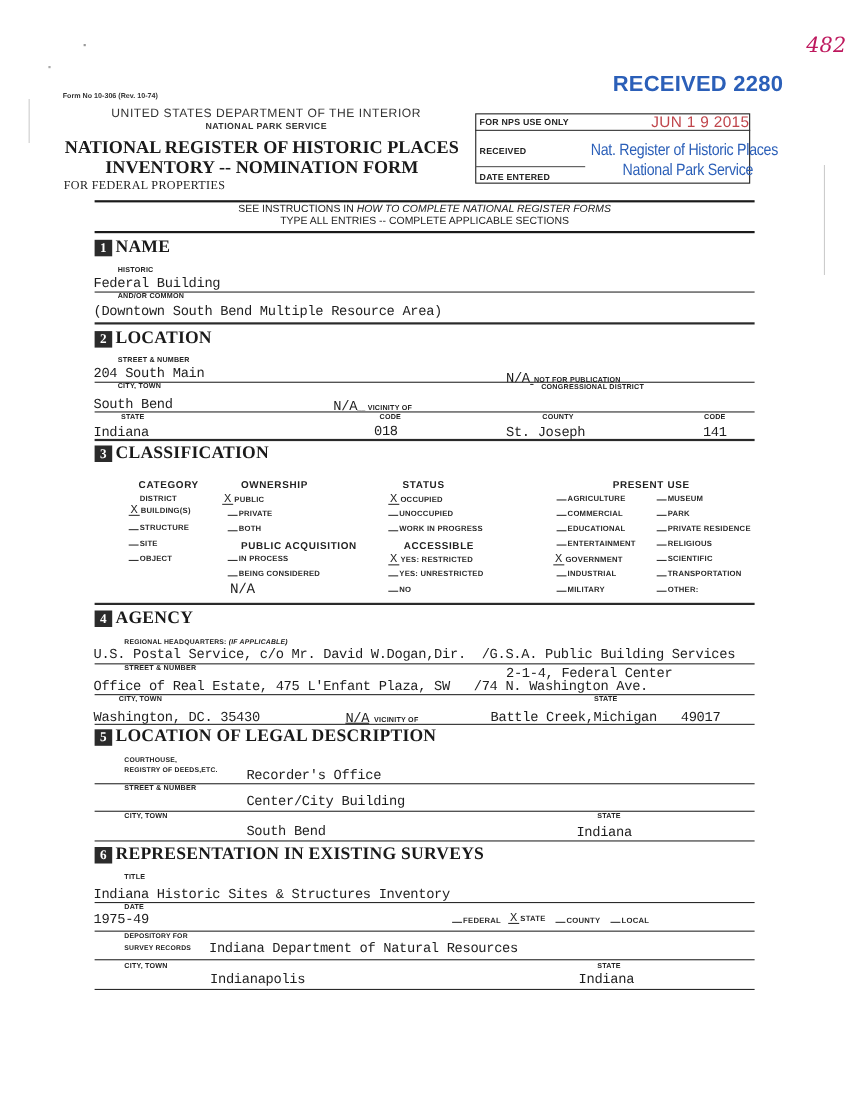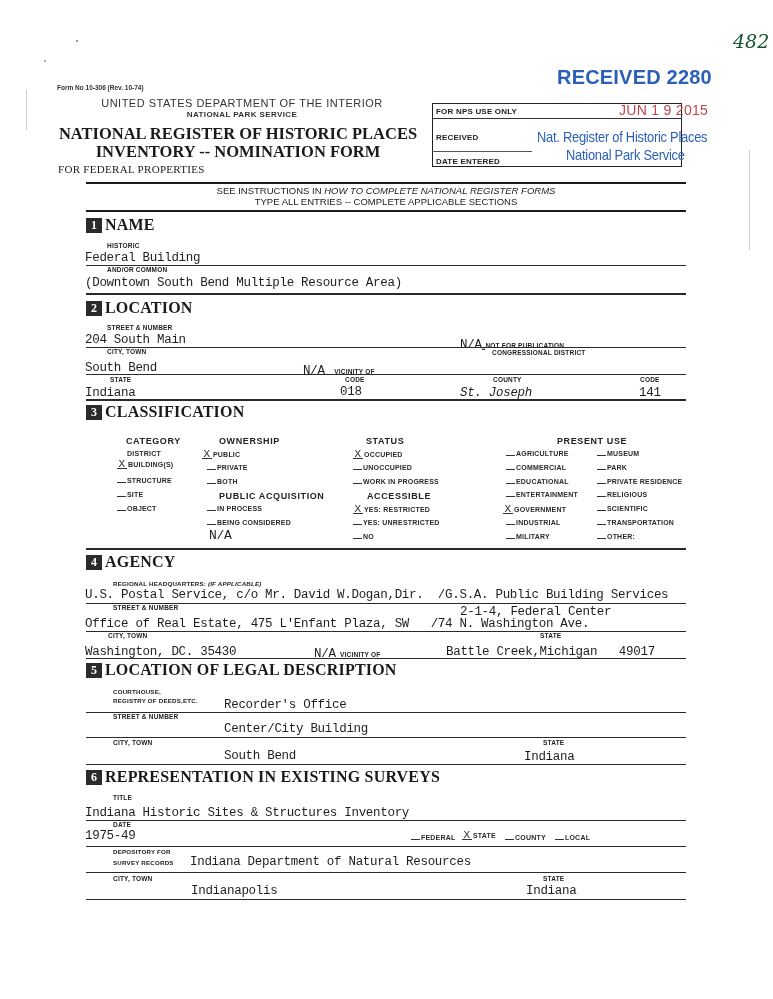--- a/index.html
+++ b/index.html
@@ -20,21 +20,21 @@
   .opt { position: absolute; font-family: "Liberation Sans", sans-serif; font-size: 7px; font-weight: bold; color: #2a2a2a; letter-spacing: 0.2px; white-space: nowrap; }
   .opt .mark { display: inline-block; min-width: 10px; border-bottom: 1px solid #333; font-family: "Liberation Mono", monospace; font-size: 11px; font-weight: normal; line-height: 8px; text-align: center; margin-right: 1px; vertical-align: baseline; }
   .opt .mark.empty { min-width: 9px; }
   .stamp-blue { color: #2b5fb8; font-family: "Liberation Sans", sans-serif; }
   .stamp-red { color: #c0464c; font-family: "Liberation Sans", sans-serif; }
   .nps-box { position: absolute; border: 1.5px solid #222; }
 </style>
 </head>
 <body>
 
-<div class="abs" style="left:733px; top:30px; font-family:'DejaVu Serif',serif; font-style:italic; font-size:19px; color:#14532d;">482</div>
+<div class="abs" style="left:733px; top:30px; font-family:'DejaVu Serif',serif; font-style:italic; font-size:19px; color:#be185d;">482</div>
 
 <div class="abs" style="left:76px; top:40px; width:2px; height:2px; background:#999;"></div>
 <div class="abs" style="left:44px; top:60px; width:2px; height:2px; background:#aaa;"></div>
 <div class="abs" style="left:26px; top:90px; width:1px; height:40px; background:#ccc;"></div>
 <div class="abs" style="left:749px; top:150px; width:1px; height:100px; background:#ccc;"></div>
 
 <div class="abs lbl-sm" style="left:57px; top:84px; font-size:6.5px; font-weight:bold; color:#333;">Form No 10-306 (Rev. 10-74)</div>
 
 <div class="abs" style="left:92px; top:97px; width:300px; text-align:center; font-family:'Liberation Sans',sans-serif; font-size:11px; letter-spacing:0.5px; color:#333;">UNITED STATES DEPARTMENT OF THE INTERIOR</div>
 <div class="abs" style="left:92px; top:110px; width:300px; text-align:center; font-size:8px; font-weight:bold; letter-spacing:0.4px; color:#333;">NATIONAL PARK SERVICE</div>
@@ -45,21 +45,21 @@
 <div class="abs stamp-blue" style="left:557px; top:66px; font-size:20px; font-weight:bold; letter-spacing:0.2px;">RECEIVED 2280</div>
 
 <div class="nps-box" style="left:432px; top:103px; width:250px; height:64px;">
 </div>
 <div class="rule" style="left:432px; top:118px; width:250px; background:#333;"></div>
 <div class="abs lbl" style="left:436px; top:107px; font-size:8px;">FOR NPS USE ONLY</div>
 <div class="abs lbl" style="left:436px; top:133px; font-size:8px;">RECEIVED</div>
 <div class="abs lbl" style="left:436px; top:157px; font-size:8px;">DATE ENTERED</div>
 <div class="rule" style="left:432px; top:151px; width:100px; background:#555;"></div>
 
-<div class="abs stamp-red" style="left:592px; top:102px; font-size:14px; letter-spacing:0.3px;margin-left:27px;">JUN 1 9 2015</div>
+<div class="abs stamp-red" style="left:592px; top:102px; font-size:14px; letter-spacing:0.3px;">JUN 1 9 2015</div>
 <div class="abs stamp-blue" style="left:537px; top:128px; font-size:15px; letter-spacing:-0.3px; transform:scaleX(0.86); transform-origin:left;">Nat. Register of Historic Places</div>
 <div class="abs stamp-blue" style="left:566px; top:146px; font-size:15px; letter-spacing:-0.3px; transform:scaleX(0.86); transform-origin:left;">National Park Service</div>
 
 <div class="rule thick" style="left:86px; top:182px; width:600px;"></div>
 <div class="abs" style="left:86px; top:185px; width:600px; text-align:center; font-size:9.5px; color:#222;">
   <span>SEE INSTRUCTIONS IN </span><span style="font-style:italic;">HOW TO COMPLETE NATIONAL REGISTER FORMS</span>
 </div>
 <div class="abs" style="left:86px; top:196px; width:600px; text-align:center; font-size:9.5px; color:#222;">TYPE ALL ENTRIES -- COMPLETE APPLICABLE SECTIONS</div>
 <div class="rule thick" style="left:86px; top:210px; width:600px;"></div>
 
@@ -90,21 +90,21 @@
 <div class="abs" style="left:303px; top:360px;">
   <span class="typed">N/A</span><span class="lbl" style="font-size:6.5px;">__ </span><span class="lbl" style="font-size:6.5px;">VICINITY OF</span>
 </div>
 <div class="rule" style="left:86px; top:374px; width:600px;"></div>
 <div class="abs lbl" style="left:110px; top:376px; font-size:6.5px;">STATE</div>
 <div class="abs lbl" style="left:345px; top:376px; font-size:6.5px;">CODE</div>
 <div class="abs lbl" style="left:493px; top:376px; font-size:6.5px;">COUNTY</div>
 <div class="abs lbl" style="left:640px; top:376px; font-size:6.5px;">CODE</div>
 <div class="abs typed" style="left:85px; top:386px;">Indiana</div>
 <div class="abs typed" style="left:340px; top:385px;">018</div>
-<div class="abs typed" style="left:460px; top:386px;font-style:italic;">St. Joseph</div>
+<div class="abs typed" style="left:460px; top:386px;">St. Joseph</div>
 <div class="abs typed" style="left:639px; top:386px;">141</div>
 <div class="rule" style="left:86px; top:399px; width:600px; height:2px;"></div>
 
 <div class="sec-head" style="left:86px; top:403px;">
   <span class="sec-badge">3</span>
   <span class="sec-title">CLASSIFICATION</span>
 </div>
 
 <div class="abs colhead" style="left:126px; top:436px;">CATEGORY</div>
 <div class="opt" style="left:117px; top:450px;">

